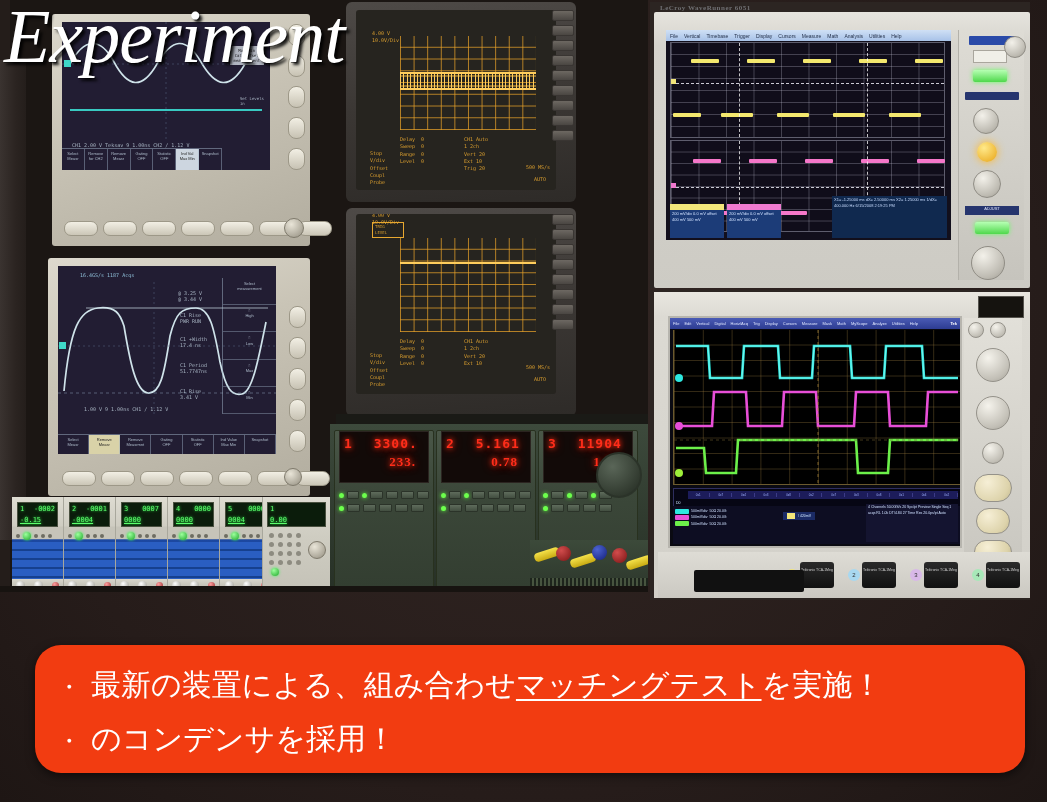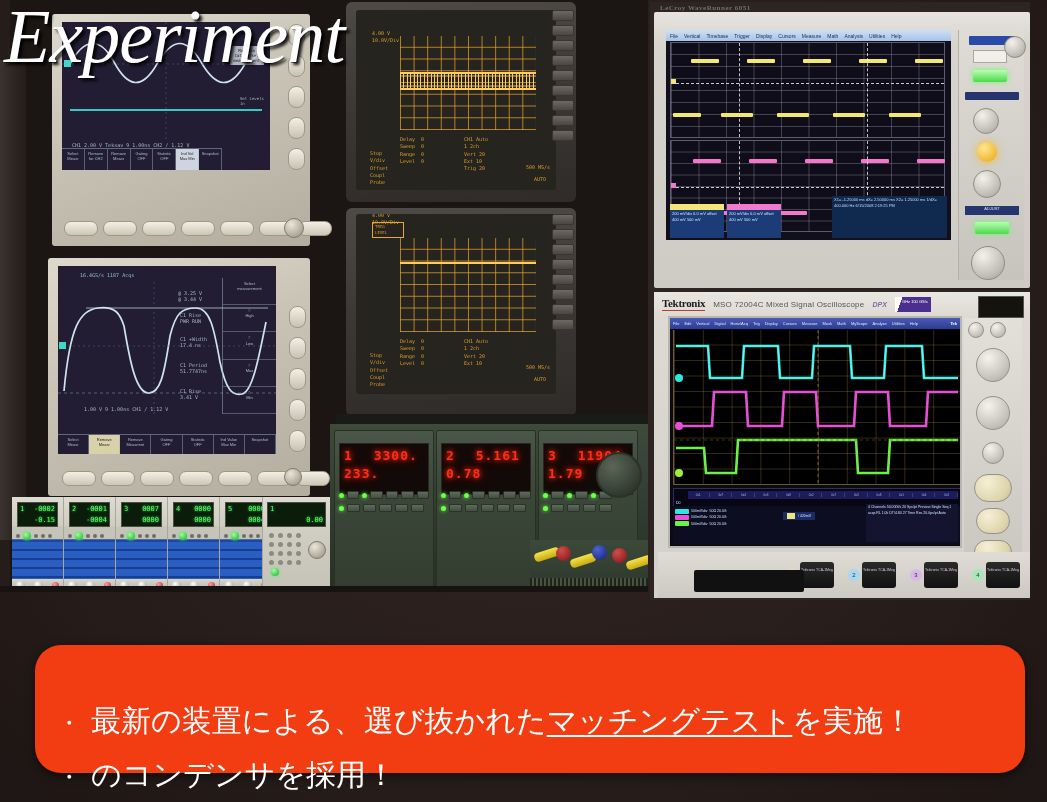--- a/index.html
+++ b/index.html
@@ -147,21 +147,21 @@
   }
   .psu-lcd {
     position: absolute; left: 5px; top: 5px; right: 5px; height: 25px;
     background: #0b1c0b; border: 1px solid #49503f;
     font-family: "DejaVu Sans Mono", monospace;
     color: #5dff6e; font-size: 7px; line-height: 11px;
     padding: 1px 2px 0 2px;
     text-shadow: 0 0 3px #2bff4a;
     overflow: hidden;
   }
-  .psu-lcd .l2 { text-align: right; }
+  .psu-lcd .l2 { text-align: left; text-decoration: underline; }
   .psu-ctrls { position: absolute; left: 4px; top: 33px; right: 4px; height: 11px; display: flex; align-items: center; gap: 3px; }
   .psu-greendot { width: 8px; height: 8px; border-radius: 50%; background: radial-gradient(circle at 35% 30%, #9dff9d, #1faa2b); box-shadow: 0 0 3px #3dff5a; }
   .psu-smalldot { width: 4px; height: 4px; border-radius: 50%; background: #6e6d62; }
   .psu-blue-lines {
     position: absolute; left: 0; right: 0; top: 45px; bottom: 12px;
     background: repeating-linear-gradient(180deg, #2a5ec2 0 7px, #16408f 7px 9px);
   }
   .psu-knobrow {
     position: absolute; left: 0; right: 0; bottom: 0; height: 13px;
     background: linear-gradient(180deg,#d8d6cc,#b4b2a7);
@@ -185,32 +185,32 @@
     background: linear-gradient(180deg,#3d4a3c 0%, #2f3a2e 60%, #273026 100%);
     overflow: hidden;
   }
   .led-mod {
     position: absolute; top: 6px; height: 158px; width: 100px;
     background: linear-gradient(180deg,#4a5748 0%, #3b4739 40%, #333e31 100%);
     border: 1px solid #28311f;
     border-radius: 2px;
   }
   .led-screen {
-    position: absolute; left: 4px; top: 12px; right: 4px; height: 52px;
+    position: absolute; left: 4px; top: 0; right: 4px; height: 52px;
     background: #120a08;
     border: 1px solid #2b2420;
     font-family: "DejaVu Sans Mono", monospace;
     color: #ff2d1a; font-size: 13px; font-weight: bold;
     letter-spacing: 1px;
     text-shadow: 0 0 5px #ff3018, 0 0 10px #c41500;
     padding: 3px 4px 0 4px;
     overflow: hidden;
     line-height: 18px;
   }
-  .led-screen .r2 { text-align: left; padding-right: 8px; }
+  .led-screen .r2 { text-align: right; padding-right: 8px; font-family: Liberation Serif, serif; }
   .led-ctrls { position: absolute; left: 4px; right: 4px; top: 60px; bottom: 3px; }
   .led-row { display: flex; align-items: center; gap: 3px; margin-bottom: 5px; }
   .led-dot-g { width: 5px; height: 5px; border-radius: 50%; background: #6dff4d; box-shadow: 0 0 4px #5bff3a; }
   .led-btn { width: 13px; height: 8px; border-radius: 1px; background: linear-gradient(180deg,#5f6c5c,#424e40); border: 1px solid #2b3329; }
   .led-bigknob {
     position: absolute; right: 6px; top: 28px; width: 46px; height: 46px;
     border-radius: 50%;
     background: radial-gradient(circle at 35% 30%, #5a6658, #323b30 70%, #232a22);
     border: 2px solid #2b3329;
   }
@@ -393,21 +393,21 @@
   }
   .bullet-line {
     display: flex; align-items: baseline;
     color: #ffffff;
     font-size: 30px;
     line-height: 52px;
     white-space: nowrap;
     font-family: "DejaVu Sans", "Liberation Sans", sans-serif;
   }
   .bullet-mark { width: 34px; font-size: 24px; flex: none; }
-  .u { text-decoration: underline; text-underline-offset: 4px; text-decoration-thickness: 2px; margin-top: 36px; }
+  .u { text-decoration: underline; text-underline-offset: 4px; text-decoration-thickness: 2px; }
 </style>
 </head>
 <body>
 
 <div id="slide">
 
   <div class="photo" id="collage-left">
     <div class="left-seam2"></div>
     <div class="left-seam"></div>
 
@@ -901,27 +901,20 @@
         <div style="position:absolute;left:6px;top:176px;width:54px;height:9px;background:#26356e;font-size:4px;color:#dfe6ff;text-align:center;">ADJUST</div>
         <div class="lc-greenled" style="left:16px; top:192px;"></div>
         <div class="lc-knob" style="left:12px; top:216px; width:34px; height:34px;"></div>
       </div>
       <div class="lc-knob" style="right:4px; top:24px; width:22px; height:22px;"></div>
     </div>
   </div>
 
   <div class="photo" id="tek">
     <div class="tek-body">
-      <div class="tek-header">
-        <span class="tek-logo">Tektronix</span>
-        <span class="tek-model">MSO 72004C Mixed Signal Oscilloscope</span>
-        <span class="tek-dpx">DPX</span>
-        <span class="tek-badge">20 GHz
-100 GS/s</span>
-      </div>
       <div class="tek-corner"></div>
 
       <div class="tek-screen">
         <div class="tek-menubar">
           <span>File</span>
           <span>Edit</span>
           <span>Vertical</span>
           <span>Digital</span>
           <span>Horiz/Acq</span>
           <span>Trig</span>
@@ -1060,21 +1053,21 @@
         </div>
       </div>
     </div>
   </div>
 
   <div class="title">Experiment</div>
 
   <div id="callout">
     <div class="bullet-line">
       <span class="bullet-mark">・</span>
-      <span>最新の装置による、選び抜かれた </span>
+      <span>最新の装置による、組み合わせ </span>
       <span class="u">マッチングテスト</span>
       <span>を実施！</span>
     </div>
     <div class="bullet-line">
       <span class="bullet-mark">・</span>
       <span> のコンデンサを採用！</span>
     </div>
   </div>
 
 </div>

